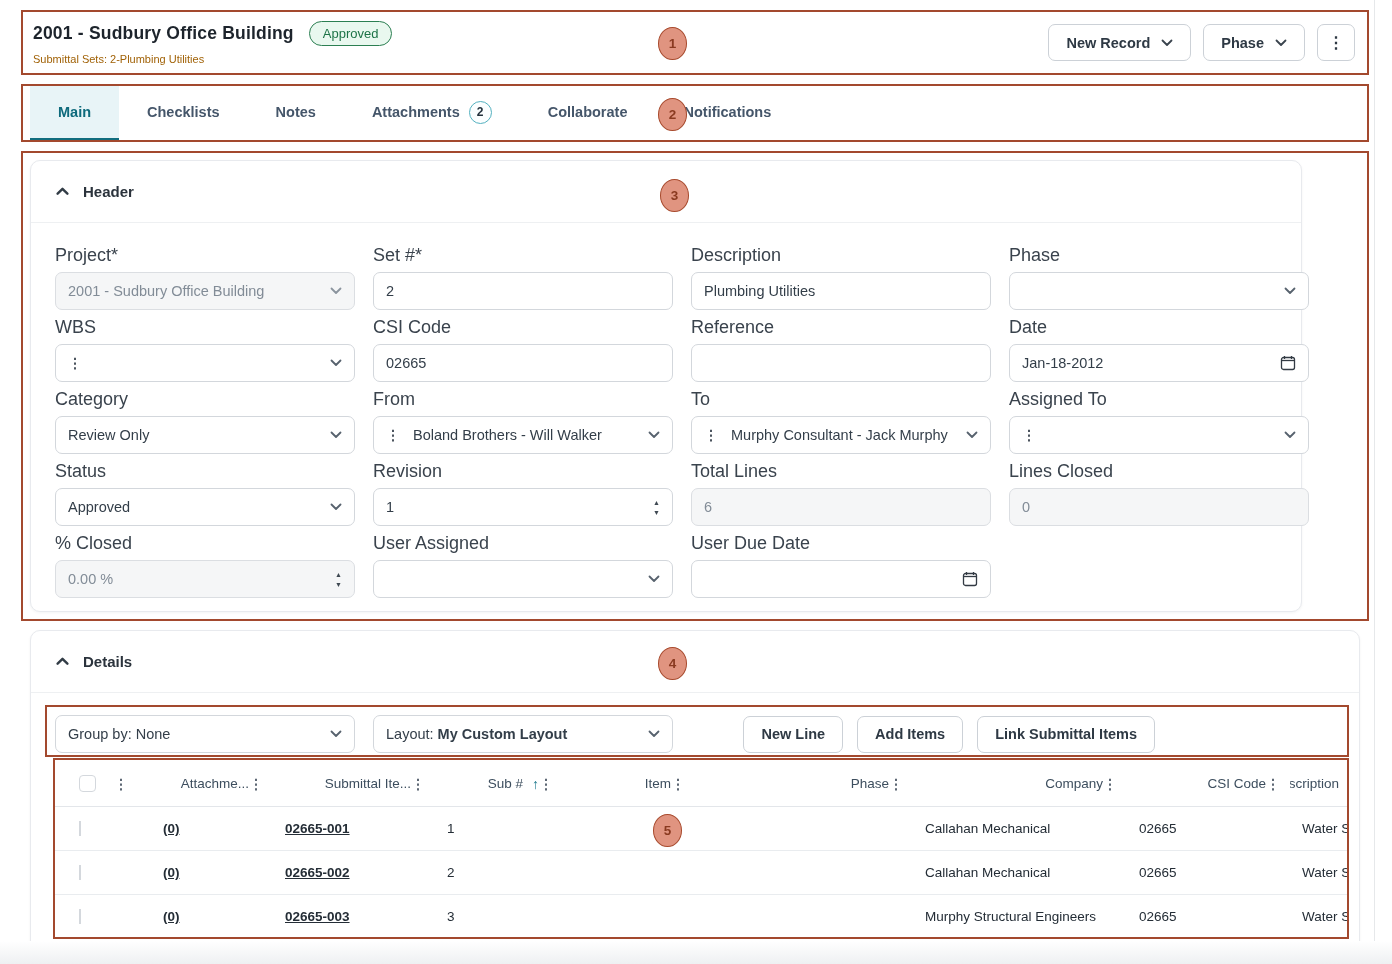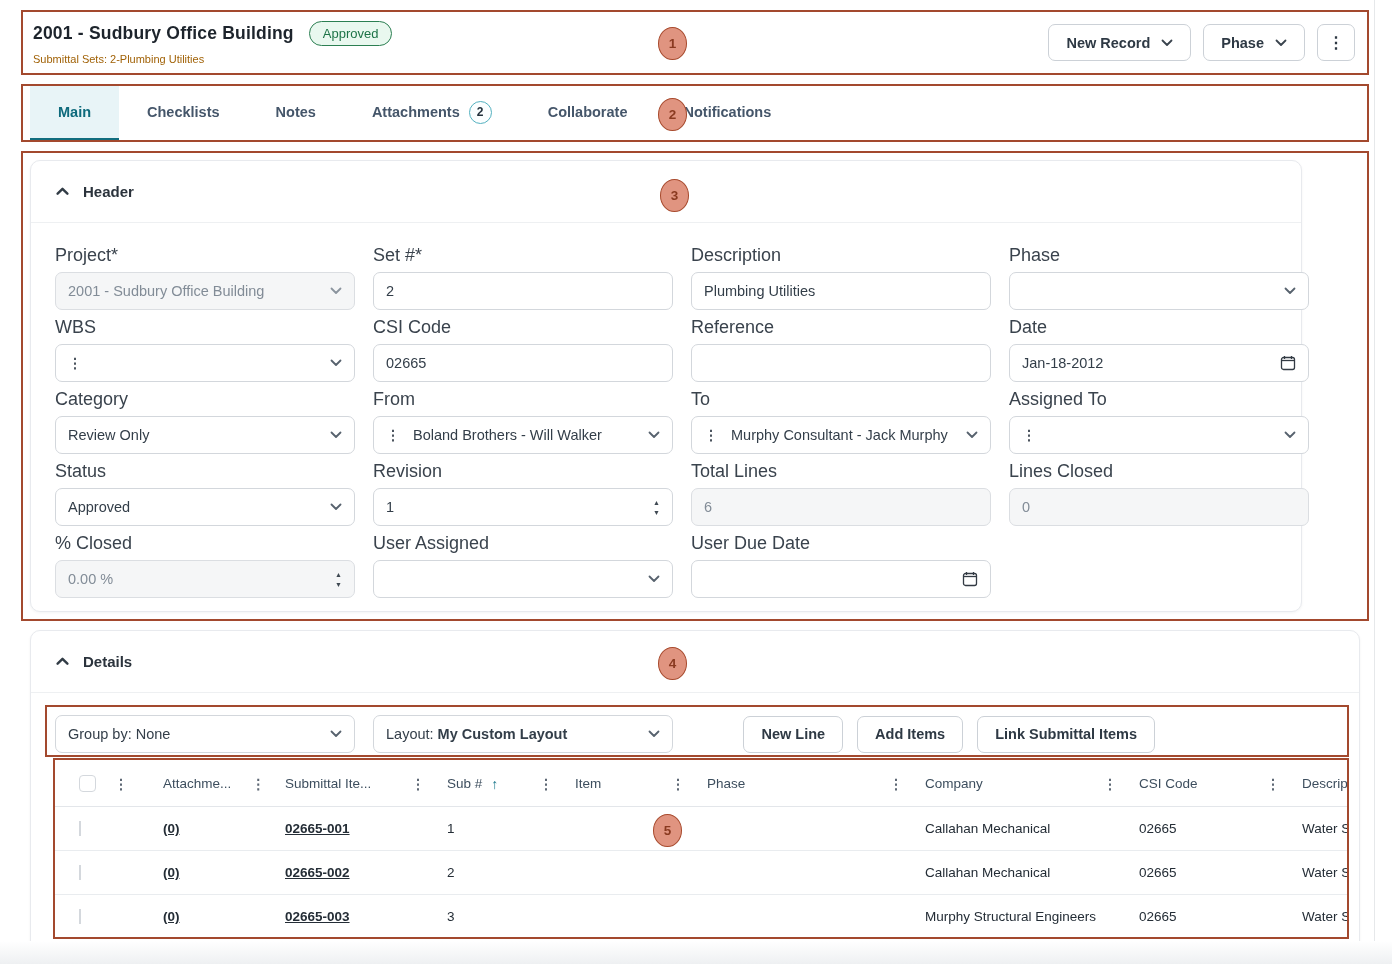--- a/index.html
+++ b/index.html
@@ -55,22 +55,22 @@
 
   
   .toolbar { position: absolute; left: 24px; top: 84px; width: 1100px; height: 38px; display: flex; align-items: center; }
   .tb-select { width: 300px; margin-right: 18px; }
   .tb-buttons { margin-left: auto; display: flex; gap: 14px; }
 
   
   .table { position: absolute; left: 24px; top: 130px; width: 1294px; }
   .tgrid { display: grid; grid-template-columns: 96px 122px 162px 128px 132px 218px 214px 163px minmax(0,1fr); align-items: center; }
   .thead { height: 46px; border-bottom: 1px solid #e3e6ea; }
-  .th { display: flex; align-items: center; justify-content: space-between; padding: 0 10px 0 12px;
-        font-size: 13.5px; font-weight: 500; color: #3d4e5e; white-space: nowrap; overflow: hidden; cursor: pointer; gap: 20px; }
+  .th { display: flex; align-items: center; justify-content: flex-end; padding: 0 10px 0 12px;
+        font-size: 13.5px; font-weight: 500; color: #3d4e5e; white-space: nowrap; overflow: hidden; cursor: pointer; }
   .th-first { justify-content: flex-start; gap: 18px; padding-left: 24px; }
   .th-kebab { color: #5d6774; font-size: 14px; font-weight: 700; cursor: pointer; }
   .th-group { display: flex; align-items: center; gap: 9px; }
   .sort-arrow { color: #18768a; font-weight: 700; font-size: 14px; }
   .trow { height: 44px; border-bottom: 1px solid #e9ecef; font-size: 13.5px; color: #242d36; }
   .td { padding: 0 10px 0 12px; white-space: nowrap; overflow: hidden; font-weight: 500; }
   .td-check { padding-left: 24px; }
   .link { text-decoration: underline; font-weight: 600; color: #242d36; cursor: pointer; }
   .checkbox { width: 17px; height: 17px; border: 1px solid #d4d8dd; border-radius: 4px; background: #fff; cursor: pointer; }
 

